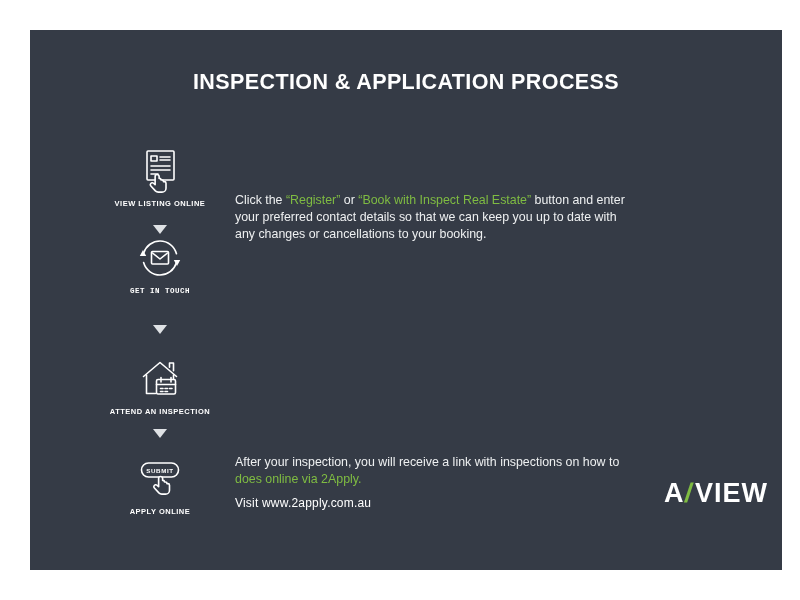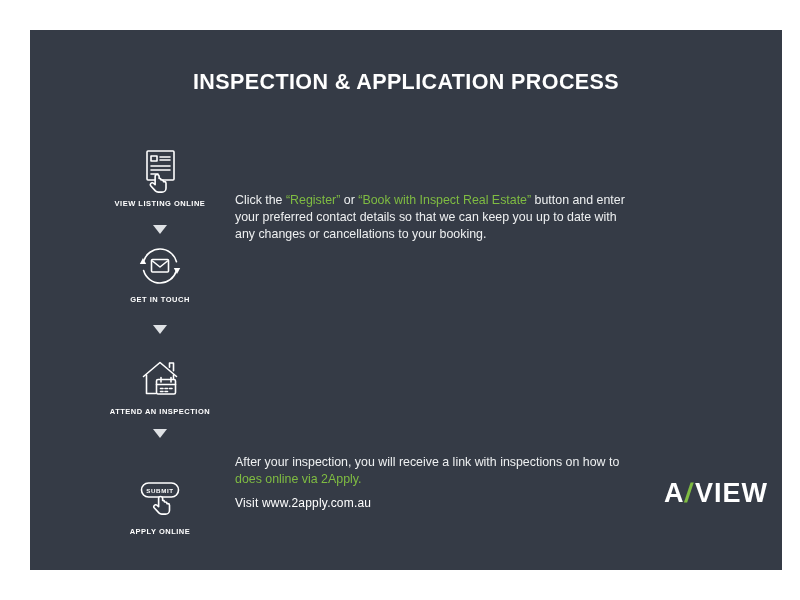--- a/index.html
+++ b/index.html
@@ -73,21 +73,21 @@
           <path class="hand" d="M6.5 1.2 C5.6 1.2 4.9 1.9 4.9 2.8 V9.4 L3.6 8.2 C2.9 7.6 1.8 7.7 1.3 8.5 C0.9 9.1 1 9.9 1.5 10.4 L5.1 14.3 C5.7 14.9 6.5 15.3 7.4 15.3 H10.4 C12.2 15.3 13.6 13.9 13.6 12.1 V8.2 C13.6 7.5 13 6.9 12.3 6.9 H11.6 C11.6 6.2 11 5.6 10.3 5.6 H9.6 C9.6 4.9 9 4.3 8.3 4.3 H8.1 V2.8 C8.1 1.9 7.4 1.2 6.5 1.2 Z"></path>
         </g>
       </svg>
     </span>
     <div class="icon-label">VIEW LISTING ONLINE</div>
   </div>
   <div class="step-text" style="top:126px;margin-top:36px;"><span>Click the </span><span class="green">“Register”</span><span> or </span><span class="green">“Book with Inspect Real Estate”</span><span> button and enter your preferred contact details so that we can keep you up to date with any changes or cancellations to your booking.</span></div>
 
   <div class="arrow" style="top:195px;"></div>
 
-  <div class="icon-block" style="top:212px;">
+  <div class="icon-block" style="top:204px;font-family:Liberation Mono, monospace;">
     <span>
       <svg width="48" height="48" viewBox="0 0 48 48">
         <circle class="ic" cx="24" cy="24" r="17" stroke-dasharray="43.4 10" stroke-dashoffset="48.4"></circle>
         <polygon class="ic-fill" points="37.8,26 44.2,26 41,32"></polygon>
         <polygon class="ic-fill" points="3.8,22 10.2,22 7,16"></polygon>
         <rect class="ic" x="15.5" y="17.5" width="17" height="12.5" rx="1"></rect>
         <polyline class="ic" points="16.5 19 24 25 31.5 19"></polyline>
       </svg>
     </span>
     <div class="icon-label">GET IN TOUCH</div>
@@ -105,21 +105,21 @@
         <rect class="ic" x="20.5" y="25.5" width="19" height="14.5" rx="1.5"></rect>
         <path class="ic" d="M20.5 30.5 H39.5 M25 23.5 V28 M35 23.5 V28"></path>
         <path class="ic" d="M24.5 34.5 H27 M29 34.5 H31.5 M33.5 34.5 H36 M24.5 37.5 H27 M29 37.5 H31.5"></path>
       </svg>
     </span>
     <div class="icon-label">ATTEND AN INSPECTION</div>
   </div>
 
   <div class="arrow" style="top:399px;"></div>
 
-  <div class="icon-block" style="top:444px;justify-content:flex-end;">
+  <div class="icon-block" style="top:424px;justify-content:flex-end;">
     <span>
       <svg width="48" height="48" viewBox="0 0 48 48">
         <rect class="ic" x="5.5" y="9" width="37" height="14" rx="7"></rect>
         <text class="svg-text" x="24" y="18.6" text-anchor="middle">SUBMIT</text>
         <g transform="translate(16.5,21) scale(1.25)">
           <path class="hand" d="M6.5 1.2 C5.6 1.2 4.9 1.9 4.9 2.8 V9.4 L3.6 8.2 C2.9 7.6 1.8 7.7 1.3 8.5 C0.9 9.1 1 9.9 1.5 10.4 L5.1 14.3 C5.7 14.9 6.5 15.3 7.4 15.3 H10.4 C12.2 15.3 13.6 13.9 13.6 12.1 V8.2 C13.6 7.5 13 6.9 12.3 6.9 H11.6 C11.6 6.2 11 5.6 10.3 5.6 H9.6 C9.6 4.9 9 4.3 8.3 4.3 H8.1 V2.8 C8.1 1.9 7.4 1.2 6.5 1.2 Z"></path>
         </g>
       </svg>
     </span>
     <div class="icon-label">APPLY ONLINE</div>

